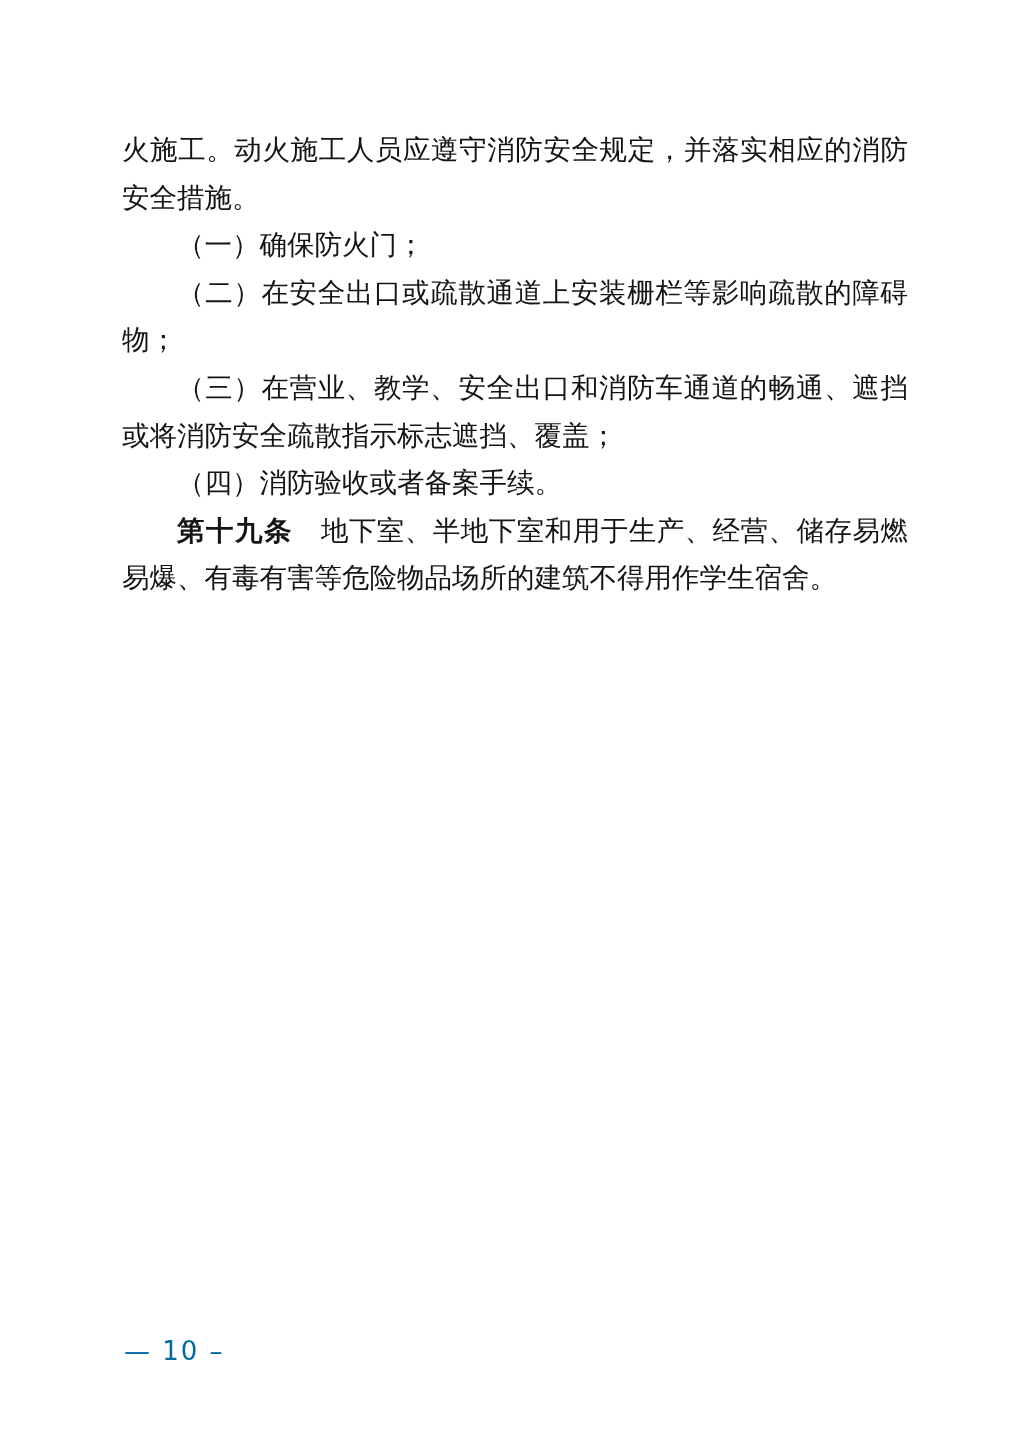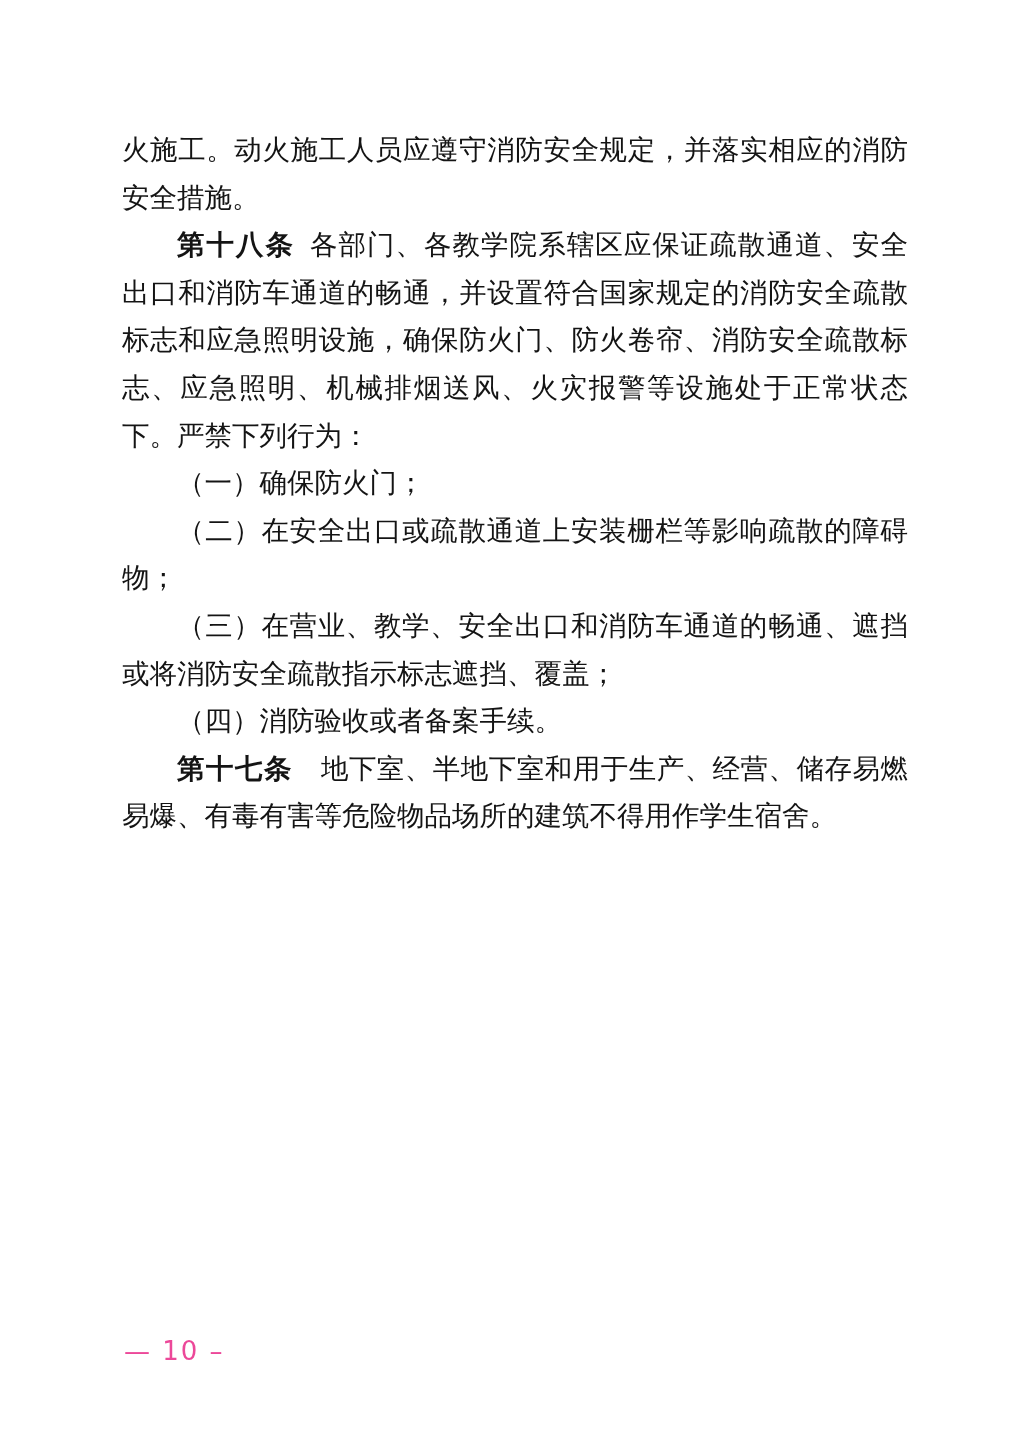--- a/index.html
+++ b/index.html
@@ -40,45 +40,44 @@
     font-weight: 700;
     font-family: "DejaVu Sans", "Liberation Sans", sans-serif;
     letter-spacing: 1px;
   }
   .page-num {
     position: absolute;
     left: 124px;
     top: 1336px;
     font-size: 26px;
     line-height: 30px;
-    color: #ec4899;
+    color: #0369a1;
     font-family: "DejaVu Sans", "Liberation Sans", sans-serif;
     letter-spacing: 2px;
   }
 </style>
 </head>
 <body>
 
 <div class="page">
 
   <div class="content">
 
     <p><span>火施工。动火施工人员应遵守消防安全规定，并落实相应的消防安全措施。</span></p>
 
 
 
-    <p class="indent"><span class="article-num">第十八条</span><span> 各部门、各教学院系辖区应保证疏散通道、安全出口和消防车通道的畅通，并设置符合国家规定的消防安全疏散标志和应急照明设施，确保防火门、防火卷帘、消防安全疏散标志、应急照明、机械排烟送风、火灾报警等设施处于正常状态下。严禁下列行为：</span></p>
 
     <p class="indent"><span>（一）确保防火门；</span></p>
 
     <p class="indent"><span>（二）在安全出口或疏散通道上安装栅栏等影响疏散的障碍物；</span></p>
 
     <p class="indent"><span>（三）在营业、教学、安全出口和消防车通道的畅通、遮挡或将消防安全疏散指示标志遮挡、覆盖；</span></p>
 
     <p class="indent"><span>（四）消防验收或者备案手续。</span></p>
 
-    <p class="indent"><span class="article-num">第十七条</span><span> 地下室、半地下室和用于生产、经营、储存易燃易爆、有毒有害等危险物品场所的建筑不得用作学生宿舍。</span></p>
+    <p class="indent"><span class="article-num">第十九条</span><span> 地下室、半地下室和用于生产、经营、储存易燃易爆、有毒有害等危险物品场所的建筑不得用作学生宿舍。</span></p>
 
   </div>
 
   <div class="page-num">— 10 –</div>
 
 </div>
 
 </body></html>

